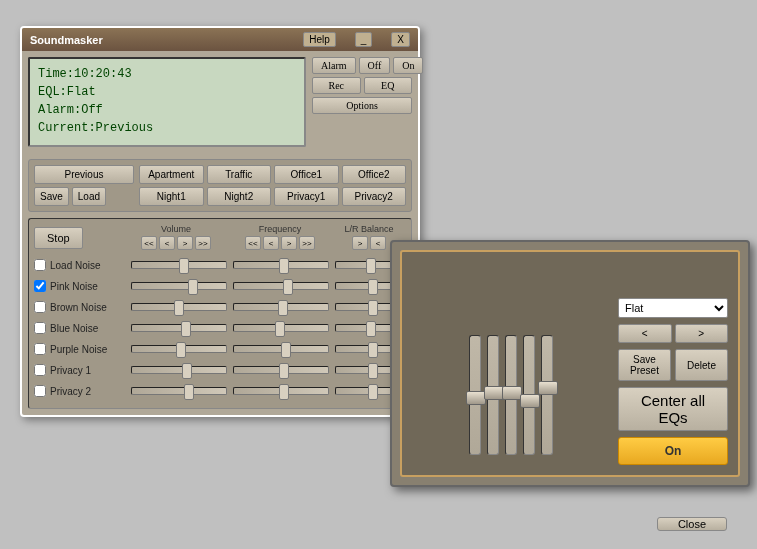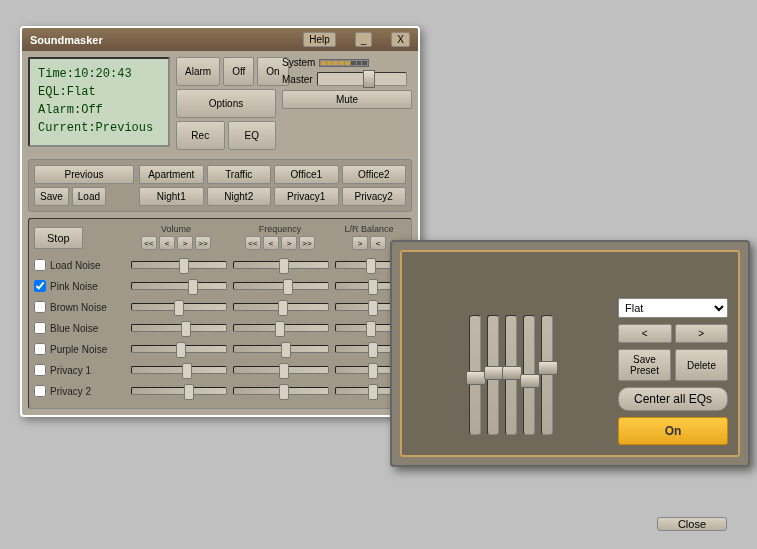--- a/index.html
+++ b/index.html
@@ -92,25 +92,26 @@
     }
 
     .btn-row {
       display: flex;
       gap: 3px;
     }
     .btn-sm {
       background: linear-gradient(to bottom, #d8d0c0, #b8b0a0);
       border: 1px solid #888;
       border-radius: 2px;
-      padding: 8px 8px;
+      padding: 2px 8px;
       font-size: 10px;
       cursor: pointer;
       flex: 1;
       text-align: center;
+      font-family: Liberation Serif, serif;
     }
 
     .btn-wide {
       width: 100%;
     }
 
     
     .system-label {
       font-size: 10px;
       display: flex;
@@ -321,23 +322,23 @@
       border-radius: 2px;
       padding: 3px;
       font-size: 10px;
       cursor: pointer;
       text-align: center;
     }
 
     .eq-btn {
       background: linear-gradient(to bottom, #d8d0c0, #b8b0a0);
       border: 1px solid #888;
-      border-radius: 10px;
+      border-radius: 2px;
       padding: 4px 6px;
-      font-size: 12px;
+      font-size: 15px;
       cursor: pointer;
       width: 100%;
       text-align: center;
     }
     .eq-btn-row {
       display: flex;
       gap: 4px;
     }
     .eq-btn-half {
       flex: 1;
@@ -437,50 +438,28 @@
         </div>
       </div>
 
       <div class="controls-col">
         <div class="btn-row">
           <button class="btn-sm">Alarm</button>
           <button class="btn-sm">Off</button>
           <button class="btn-sm">On</button>
         </div>
         <div class="btn-row">
-          <button class="btn-sm btn-wide">Options</button>
-        </div>
-        <div class="btn-row">
           <button class="btn-sm">Rec</button>
           <button class="btn-sm">EQ</button>
         </div>
-      </div>
-
-      <div class="system-col">
-        <div class="system-label">
-          <span>System</span>
-          <div class="vol-indicator">
-            <div class="sys-vol-bar">
-              <div class="sys-vol-seg"></div>
-              <div class="sys-vol-seg"></div>
-              <div class="sys-vol-seg"></div>
-              <div class="sys-vol-seg"></div>
-              <div class="sys-vol-seg"></div>
-              <div class="sys-vol-seg off"></div>
-              <div class="sys-vol-seg off"></div>
-              <div class="sys-vol-seg off"></div>
-            </div>
-          </div>
-        </div>
-        <div class="system-label">
-          <span>Master</span>
-          <input type="range" class="slider-horiz" min="0" max="100" value="60" style="">
-        </div>
-        <button class="mute-btn">Mute</button>
-      </div>
+        <div class="btn-row">
+          <button class="btn-sm btn-wide">Options</button>
+        </div>
+      </div>
+
     </div>
 
     <div class="preset-section">
       <div class="prev-save-col">
         <button class="preset-btn" style="width:100%">Previous</button>
         <div class="btn-row">
           <button class="preset-btn">Save</button>
           <button class="preset-btn">Load</button>
         </div>
       </div>

